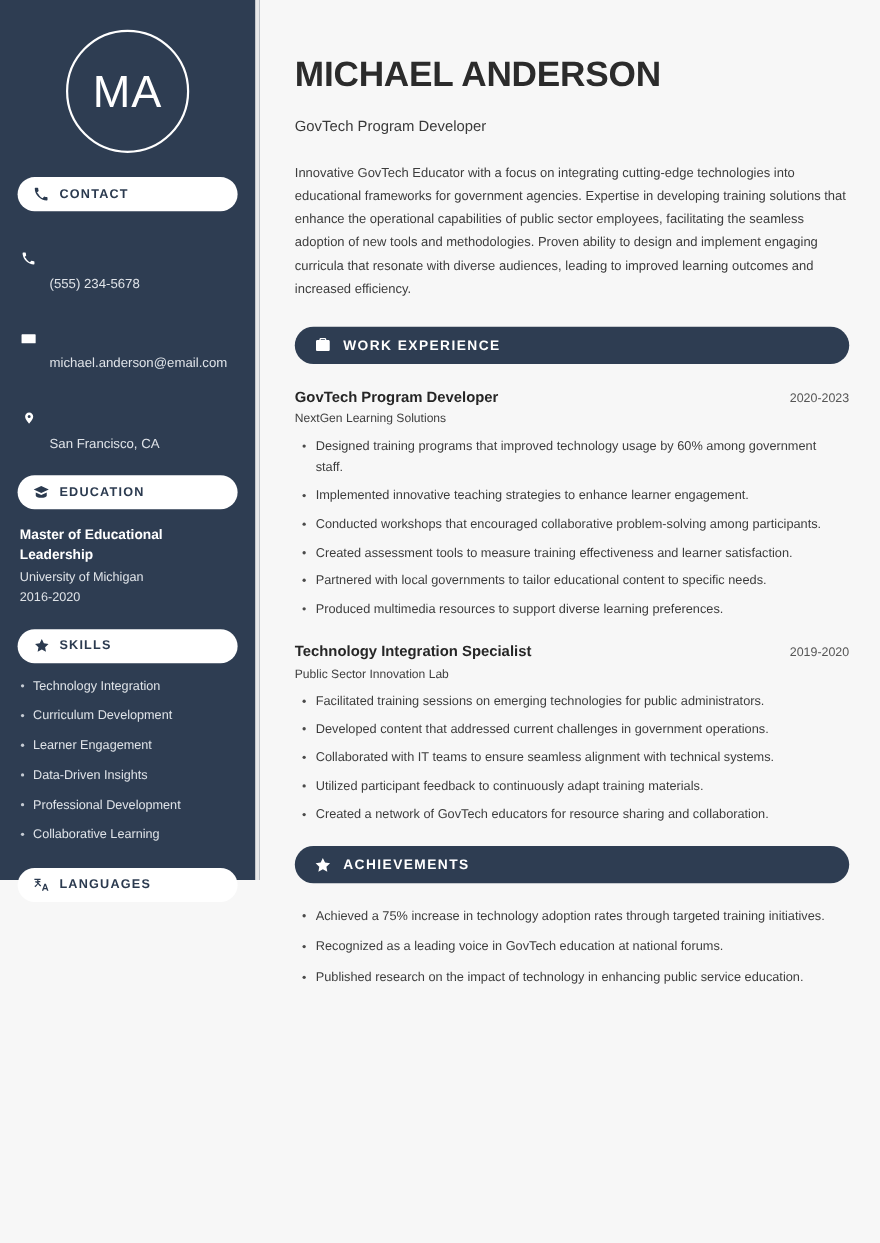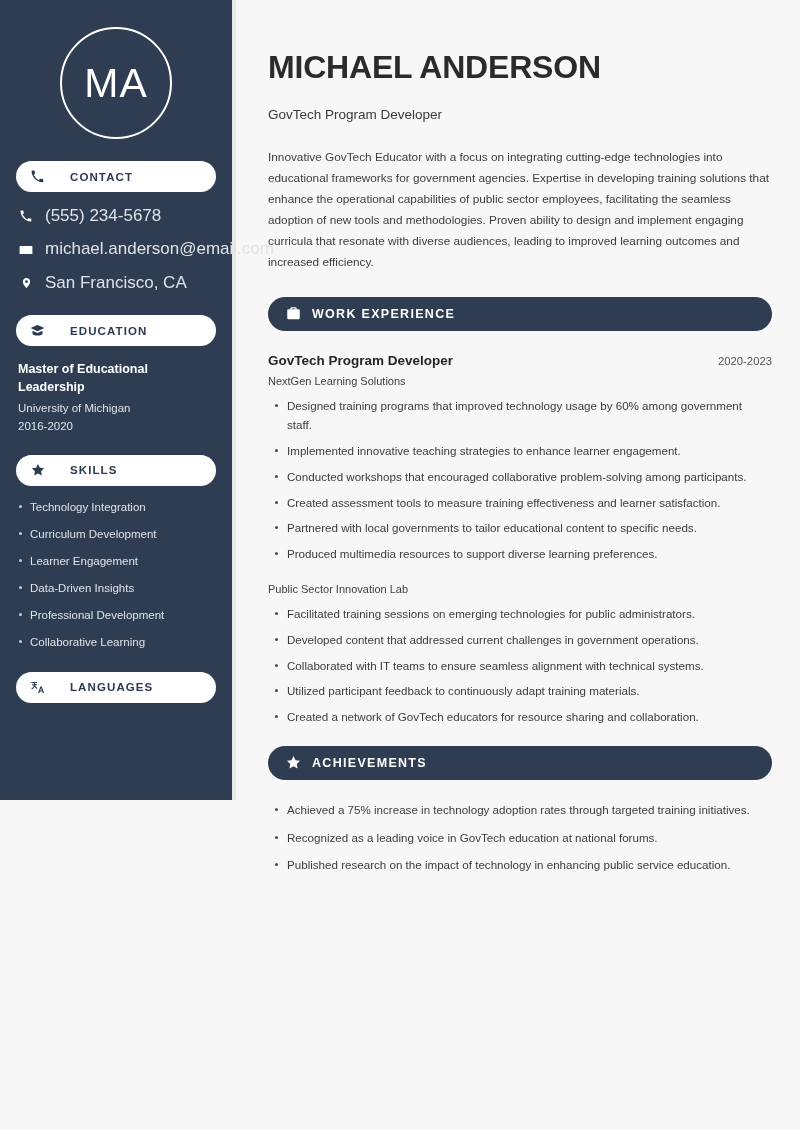--- a/index.html
+++ b/index.html
@@ -57,21 +57,20 @@
 
   .pill {
     background: #ffffff;
     border-radius: 999px;
     height: 31px;
     display: flex;
     align-items: center;
     padding: 0 14px;
     box-sizing: border-box;
     margin-bottom: 14px;
-    gap: 16px;
   }
   .pill .pill-icon {
     display: flex;
     align-items: center;
     justify-content: center;
     width: 15px;
     height: 15px;
     margin-right: 9px;
   }
   .pill .pill-icon svg { display: block; }
@@ -93,23 +92,24 @@
     width: 16px;
     min-width: 16px;
     height: 14px;
     display: flex;
     align-items: center;
     justify-content: center;
     margin-right: 11px;
   }
   .contact-row .c-icon svg { display: block; }
   .contact-row .c-text {
-    font-size: 17px;
+    font-size: 12px;
     color: #dfe3e8;
     line-height: 1.2;
+    margin-top: 45px;
   }
 
   .edu-block { padding: 0 2px 20px 2px; }
   .edu-degree {
     font-size: 12.5px;
     font-weight: bold;
     color: #ffffff;
     line-height: 1.45;
     margin-bottom: 4px;
   }
@@ -370,20 +370,24 @@
         <li>Designed training programs that improved technology usage by 60% among government staff.</li>
         <li>Implemented innovative teaching strategies to enhance learner engagement.</li>
         <li>Conducted workshops that encouraged collaborative problem-solving among participants.</li>
         <li>Created assessment tools to measure training effectiveness and learner satisfaction.</li>
         <li>Partnered with local governments to tailor educational content to specific needs.</li>
         <li>Produced multimedia resources to support diverse learning preferences.</li>
       </ul>
     </div>
 
     <div class="job">
+      <div class="job-head">
+        <div class="job-role">Technology Integration Specialist</div>
+        <div class="job-dates">2019-2020</div>
+      </div>
       <div class="job-company">Public Sector Innovation Lab</div>
       <ul class="main-list">
         <li>Facilitated training sessions on emerging technologies for public administrators.</li>
         <li>Developed content that addressed current challenges in government operations.</li>
         <li>Collaborated with IT teams to ensure seamless alignment with technical systems.</li>
         <li>Utilized participant feedback to continuously adapt training materials.</li>
         <li>Created a network of GovTech educators for resource sharing and collaboration.</li>
       </ul>
     </div>
 

